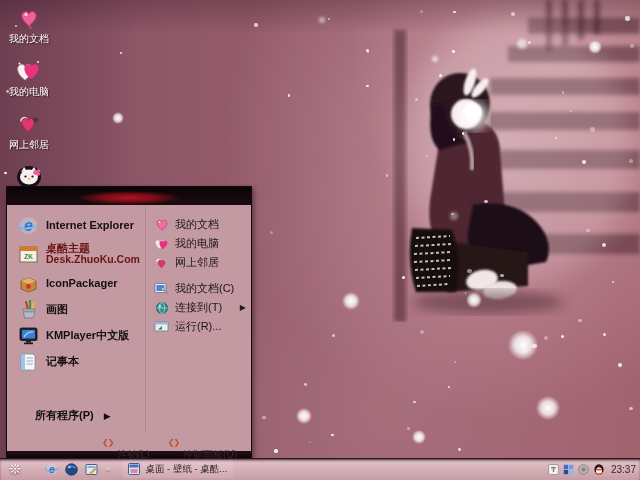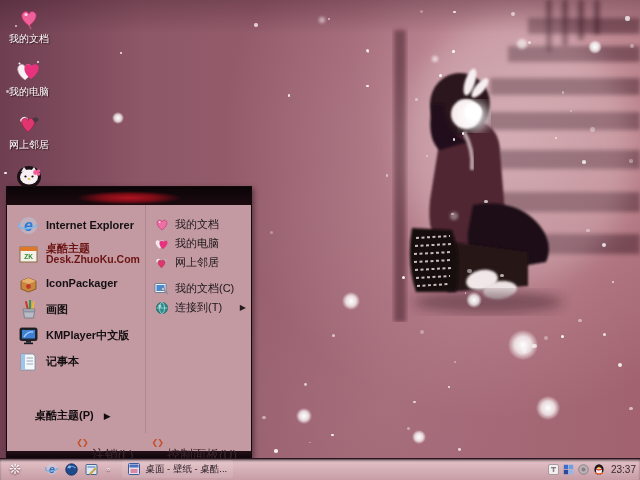--- a/index.html
+++ b/index.html
@@ -44,21 +44,21 @@
   .sm-item.two .sub{display:block;font-size:10.5px;font-weight:bold;color:#6b1414;}
   .sm-right .sm-item{height:19px;gap:6px;padding-left:8px;}
   .sm-right .sm-item .lbl{font-weight:normal;font-size:11px;color:#1c161a;}
   .sm-gap{height:7px;}
   .subarrow{margin-left:auto;margin-right:5px;font-size:8px;color:#241a1e;}
   .allprog{position:absolute;left:28px;bottom:10px;display:flex;align-items:center;gap:10px;cursor:pointer;}
   .allprog .lbl{font-size:11px;font-weight:bold;color:#100c10;}
   .allprog .arr{font-size:9px;color:#100c10;}
   .sm-footer{height:18px;display:flex;justify-content:flex-end;align-items:center;gap:18px;padding-right:14px;}
   .foot-btn{display:flex;align-items:center;gap:4px;cursor:pointer;}
-  .foot-btn .lbl{font-size:13px;color:#3c262e;margin-top:25px;}
+  .foot-btn .lbl{font-size:10px;color:#3c262e;margin-top:25px;}
   .footic{font-size:8px;color:#c4502a;letter-spacing:-1px;font-weight:bold;}
   .sm-strip{height:7px;background:linear-gradient(#241018,#0e0509);}
 
   .ic{display:inline-flex;width:22px;height:22px;align-items:center;justify-content:center;flex:0 0 auto;}
   .ic16{width:15px;height:15px;}
 
   
   .taskbar{position:absolute;left:0;bottom:0;width:640px;height:22px;z-index:6;
     background:linear-gradient(#eccfd3 0%,#ddb9bf 30%,#c79da6 100%);
     box-shadow:inset 0 3px 3px -1px #2c1822, inset 0 1px 0 #120a10;
@@ -367,21 +367,21 @@
               <rect x="3" y="3" width="4" height="16" fill="#9ec4ea"></rect>
               <line x1="8.5" y1="7" x2="15" y2="7" stroke="#9aa8b8" stroke-width="1"></line>
               <line x1="8.5" y1="10" x2="15" y2="10" stroke="#9aa8b8" stroke-width="1"></line>
               <line x1="8.5" y1="13" x2="15" y2="13" stroke="#9aa8b8" stroke-width="1"></line>
             </svg>
           </span>
           <span class="lbl">记事本</span>
         </div>
 
         <div class="allprog">
-          <span class="lbl">桌酷主题(P)</span>
+          <span class="lbl">所有程序(P)</span>
           <span class="arr">▶</span>
         </div>
       </div>
 
       <div class="sm-right">
         <div class="sm-item">
           <span class="ic ic16">
             <svg width="14" height="13" viewBox="0 0 14 13">
               <path d="M7 12 C1.5 8 1 3.5 3.5 2.4 C5.3 1.6 7 3.2 7 4 C7 3.2 8.7 1.6 10.5 2.4 C13 3.5 12.5 8 7 12Z" fill="#ef6fa4" stroke="#b8306a" stroke-width="0.6"></path>
               <circle cx="4.6" cy="4" r="0.9" fill="#ffd6e8"></circle>
@@ -426,20 +426,30 @@
           <span class="ic ic16">
             <svg width="14" height="14" viewBox="0 0 14 14">
               <circle cx="7" cy="7" r="5.6" fill="#2e8a8a" stroke="#145a5a" stroke-width="0.7"></circle>
               <ellipse cx="7" cy="7" rx="2.5" ry="5.6" fill="none" stroke="#bfe4e0" stroke-width="0.7"></ellipse>
               <line x1="1.4" y1="7" x2="12.6" y2="7" stroke="#bfe4e0" stroke-width="0.7"></line>
               <circle cx="4.8" cy="5" r="1.6" fill="#bfe8d8" opacity="0.8"></circle>
             </svg>
           </span>
           <span class="lbl">连接到(T)</span>
           <span class="subarrow">▶</span>
+        </div>
+        <div class="sm-item">
+          <span class="ic ic16">
+            <svg width="15" height="12" viewBox="0 0 15 12">
+              <rect x="1" y="1" width="13" height="9" rx="1" fill="#e9edf2" stroke="#6a7890" stroke-width="0.8"></rect>
+              <rect x="1" y="1" width="13" height="2.4" fill="#9fb4d0"></rect>
+              <path d="M4 8.5 L8 5 L8 8.5Z" fill="#2f8a2f"></path>
+            </svg>
+          </span>
+          <span class="lbl">运行(R)...</span>
         </div>
       </div>
     </div>
 
     <div class="sm-footer">
       <div class="foot-btn">
         <span class="footic">❮❯</span>
         <span class="lbl">注销(L)</span>
       </div>
       <div class="foot-btn">

